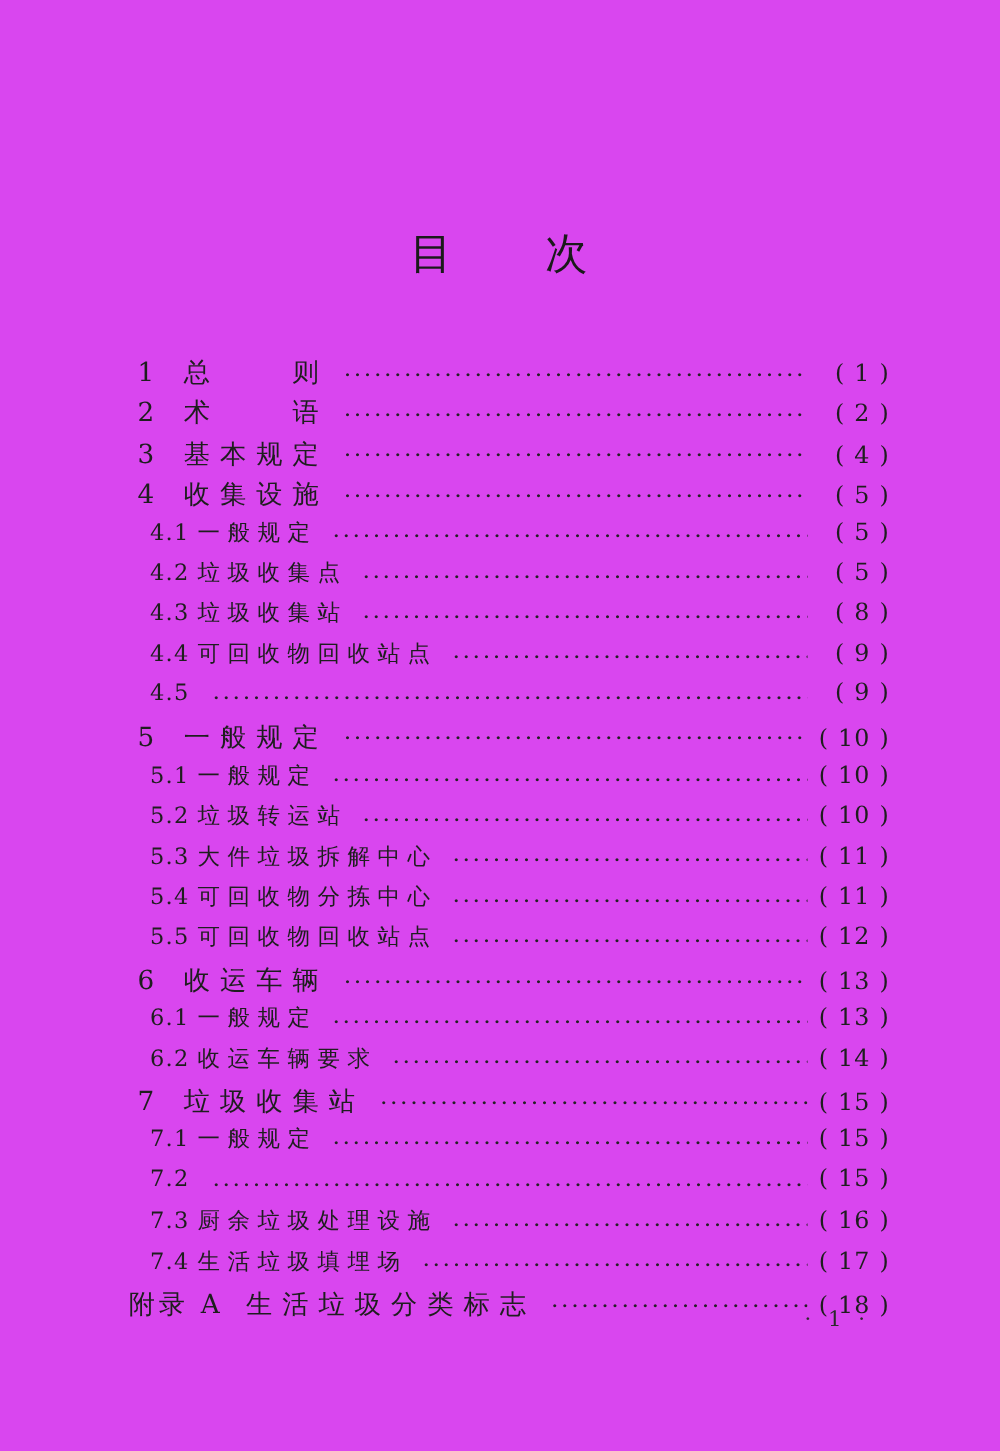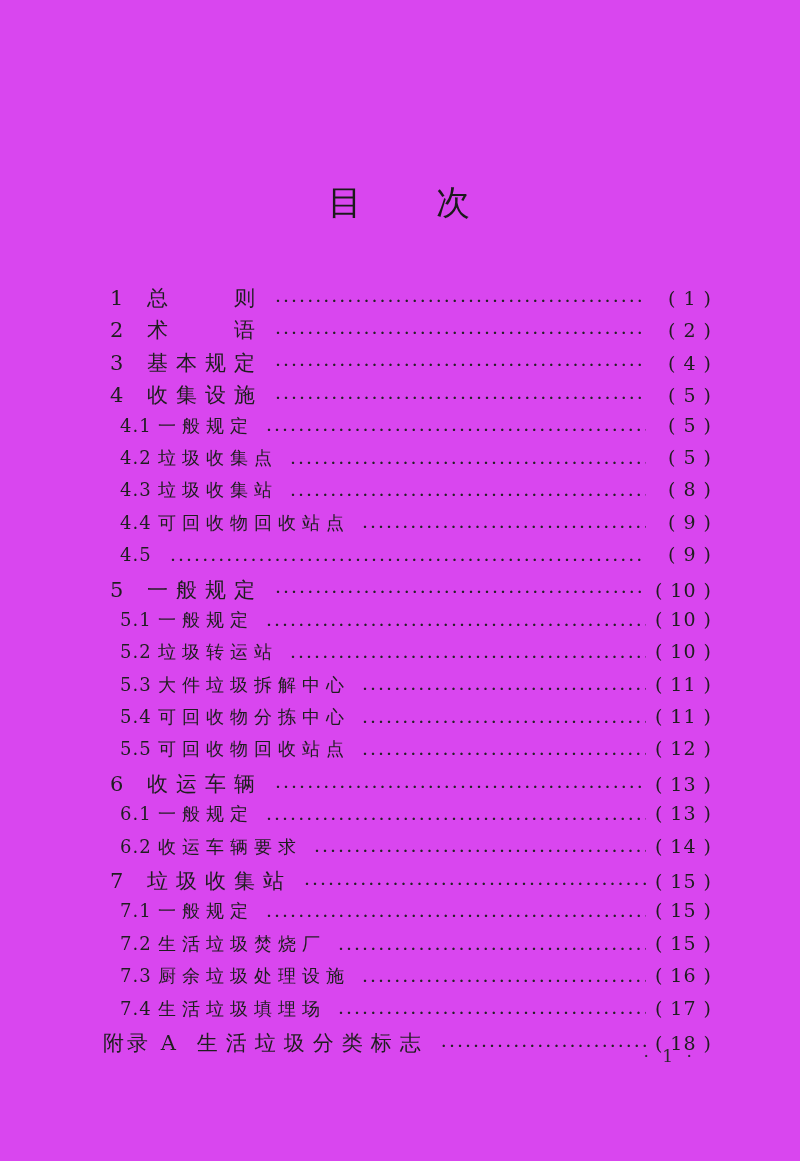--- a/index.html
+++ b/index.html
@@ -204,21 +204,20 @@
     <span class="pagenum">( 15 )</span>
   </div>
       <div class="row lv2">
     <span class="num">7.1</span>
     <span class="label">一般规定</span>
     <span class="leader">································································································································································</span>
     <span class="pagenum">( 15 )</span>
   </div>
       <div class="row lv2">
     <span class="num">7.2</span>
-    <span class="label">生活垃圾焚烧厂</span>
     <span class="leader">································································································································································</span>
     <span class="pagenum">( 15 )</span>
   </div>
       <div class="row lv2">
     <span class="num">7.3</span>
     <span class="label">厨余垃圾处理设施</span>
     <span class="leader">································································································································································</span>
     <span class="pagenum">( 16 )</span>
   </div>
       <div class="row lv2">

